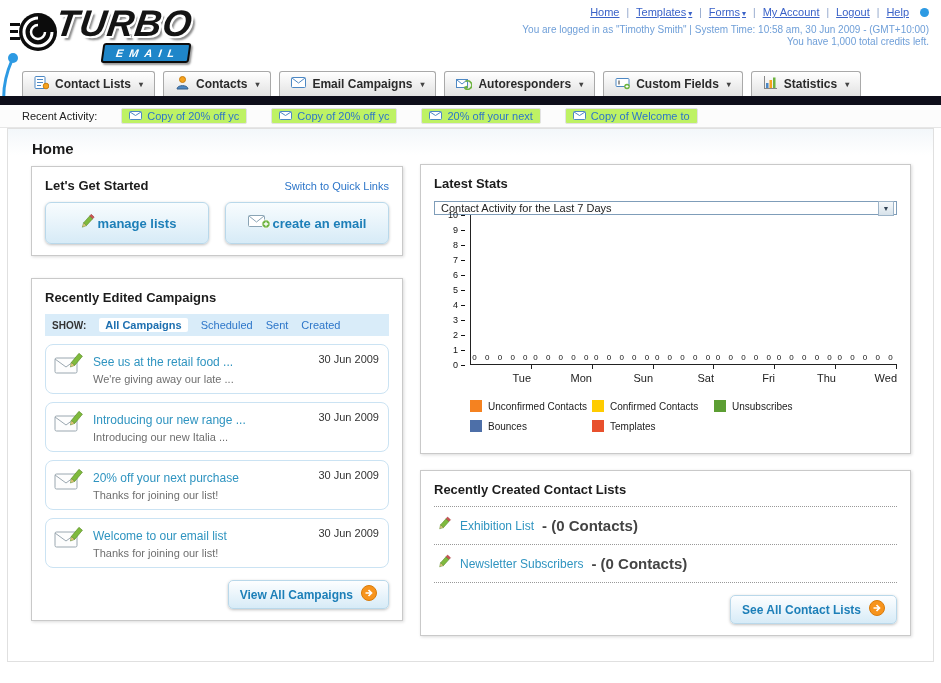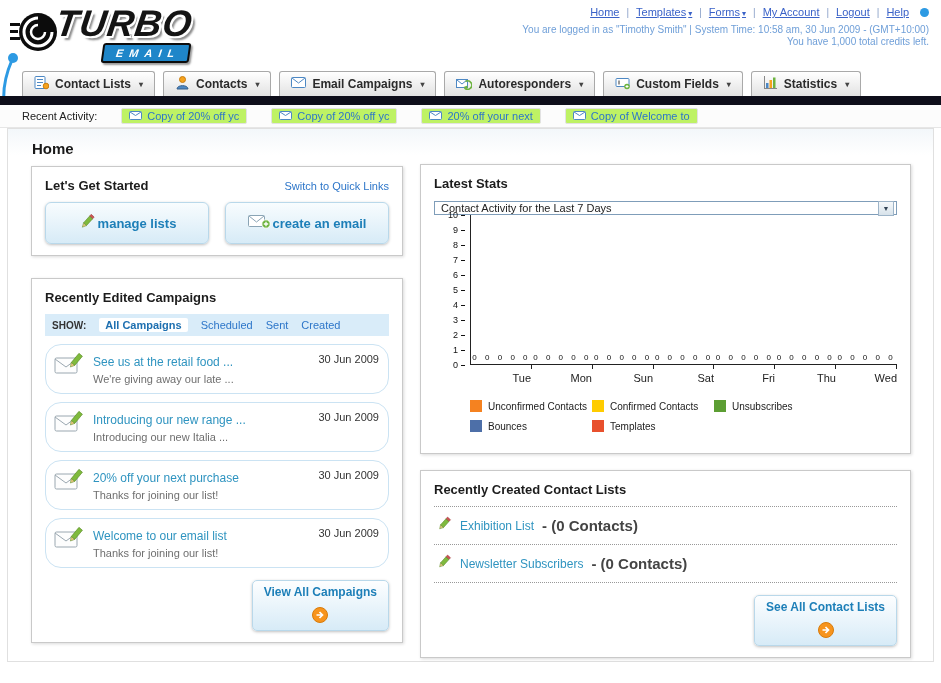--- a/index.html
+++ b/index.html
@@ -66,29 +66,29 @@
             border:1px solid #b9d8ea; border-radius:6px; background:linear-gradient(#f8fcfe,#d7ebf7);
             box-shadow:0 1px 3px rgba(0,0,0,.25); color:#1d7fb8; font-weight:bold; font-size:13px; cursor:pointer; }
 
   
   .campaigns { margin-top:22px; }
   .tabstrip { margin-top:9px; background:#d9ecf9; height:22px; display:flex; align-items:center;
               gap:13px; padding:0 7px; font-size:11px; }
   .show-label { font-size:10px; font-weight:bold; color:#333; }
   .ctab { color:#2d76c9; text-decoration:none; cursor:pointer; }
   .ctab.selected { background:#fff; padding:1px 6px; border-radius:2px; color:#1d6fb0; font-weight:bold; }
-  .citem { position:relative; margin-top:8px; border:1px solid #cbe3f3; border-radius:16px;
+  .citem { position:relative; margin-top:8px; border:1px solid #cbe3f3; border-radius:8px;
            padding:7px 8px 8px; display:flex; gap:9px; align-items:flex-start; background:#fff; cursor:pointer; }
   .ctitle { font-size:12px; color:#2f94c0; text-decoration:none; cursor:pointer; }
   .csub { font-size:11px; color:#6f6f6f; margin-top:3px; }
   .cdate { position:absolute; right:9px; top:8px; font-size:11px; color:#333; }
   .panel-actions { text-align:right; margin-top:12px; }
   .pill-btn { display:inline-flex; align-items:center; gap:8px; padding:4px 11px;
               border:1px solid #b9d8ea; border-radius:5px; background:linear-gradient(#fdfeff,#d7ebf7);
-              box-shadow:0 1px 3px rgba(0,0,0,.25); color:#1d7fb8; font-weight:bold; font-size:12px; cursor:pointer;flex-direction:column; }
+              box-shadow:0 1px 3px rgba(0,0,0,.25); color:#1d7fb8; font-weight:bold; font-size:12px; cursor:pointer; }
 
   
   .select { margin-top:10px; height:14px; border:1px solid #7f9db9; background:#fff; display:flex;
             align-items:center; justify-content:space-between; padding:0 2px 0 6px; font-size:11px; cursor:pointer; }
   .select-arrow { width:16px; height:15px; border:1px solid #9db4c8; background:linear-gradient(#f6f9fb,#d7e2ea);
                   font-size:7px; color:#345; display:flex; align-items:center; justify-content:center; }
   .chart { padding-left:36px; position:relative; }
   .y-axis { position:absolute; left:0; top:0; width:36px; height:150px; }
   .ytick { position:absolute; right:5px; font-size:9px; color:#111; line-height:10px; }
   .ytick::after { content:""; display:inline-block; width:4px; height:1px; background:#111;

